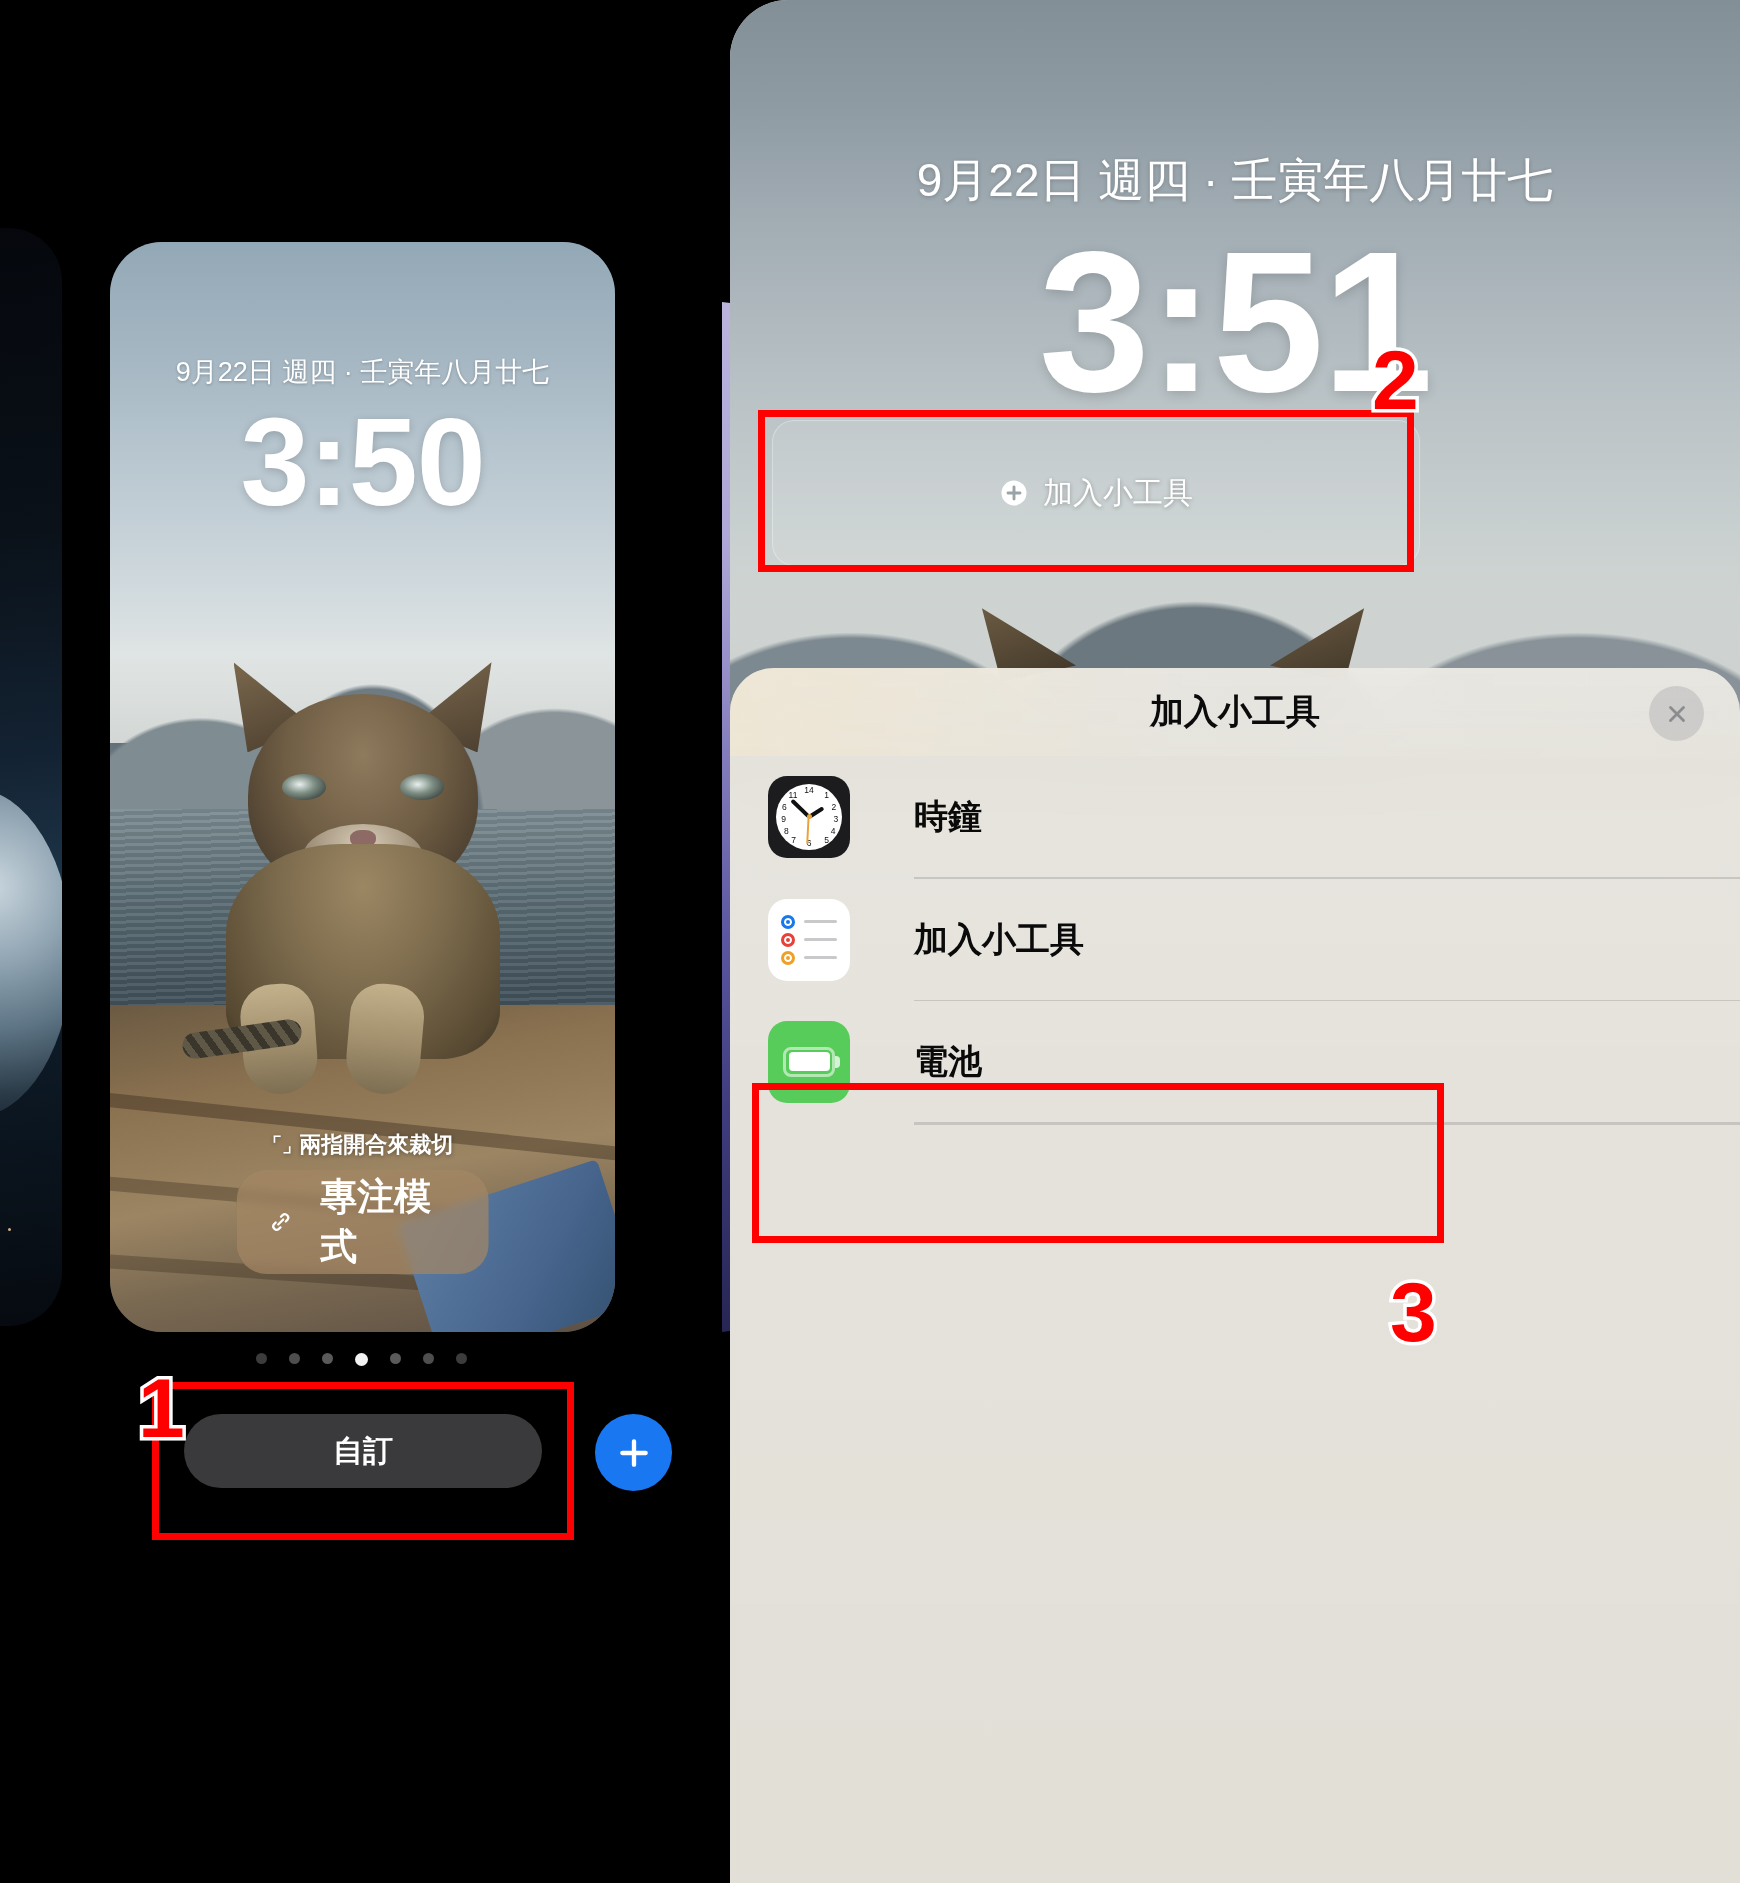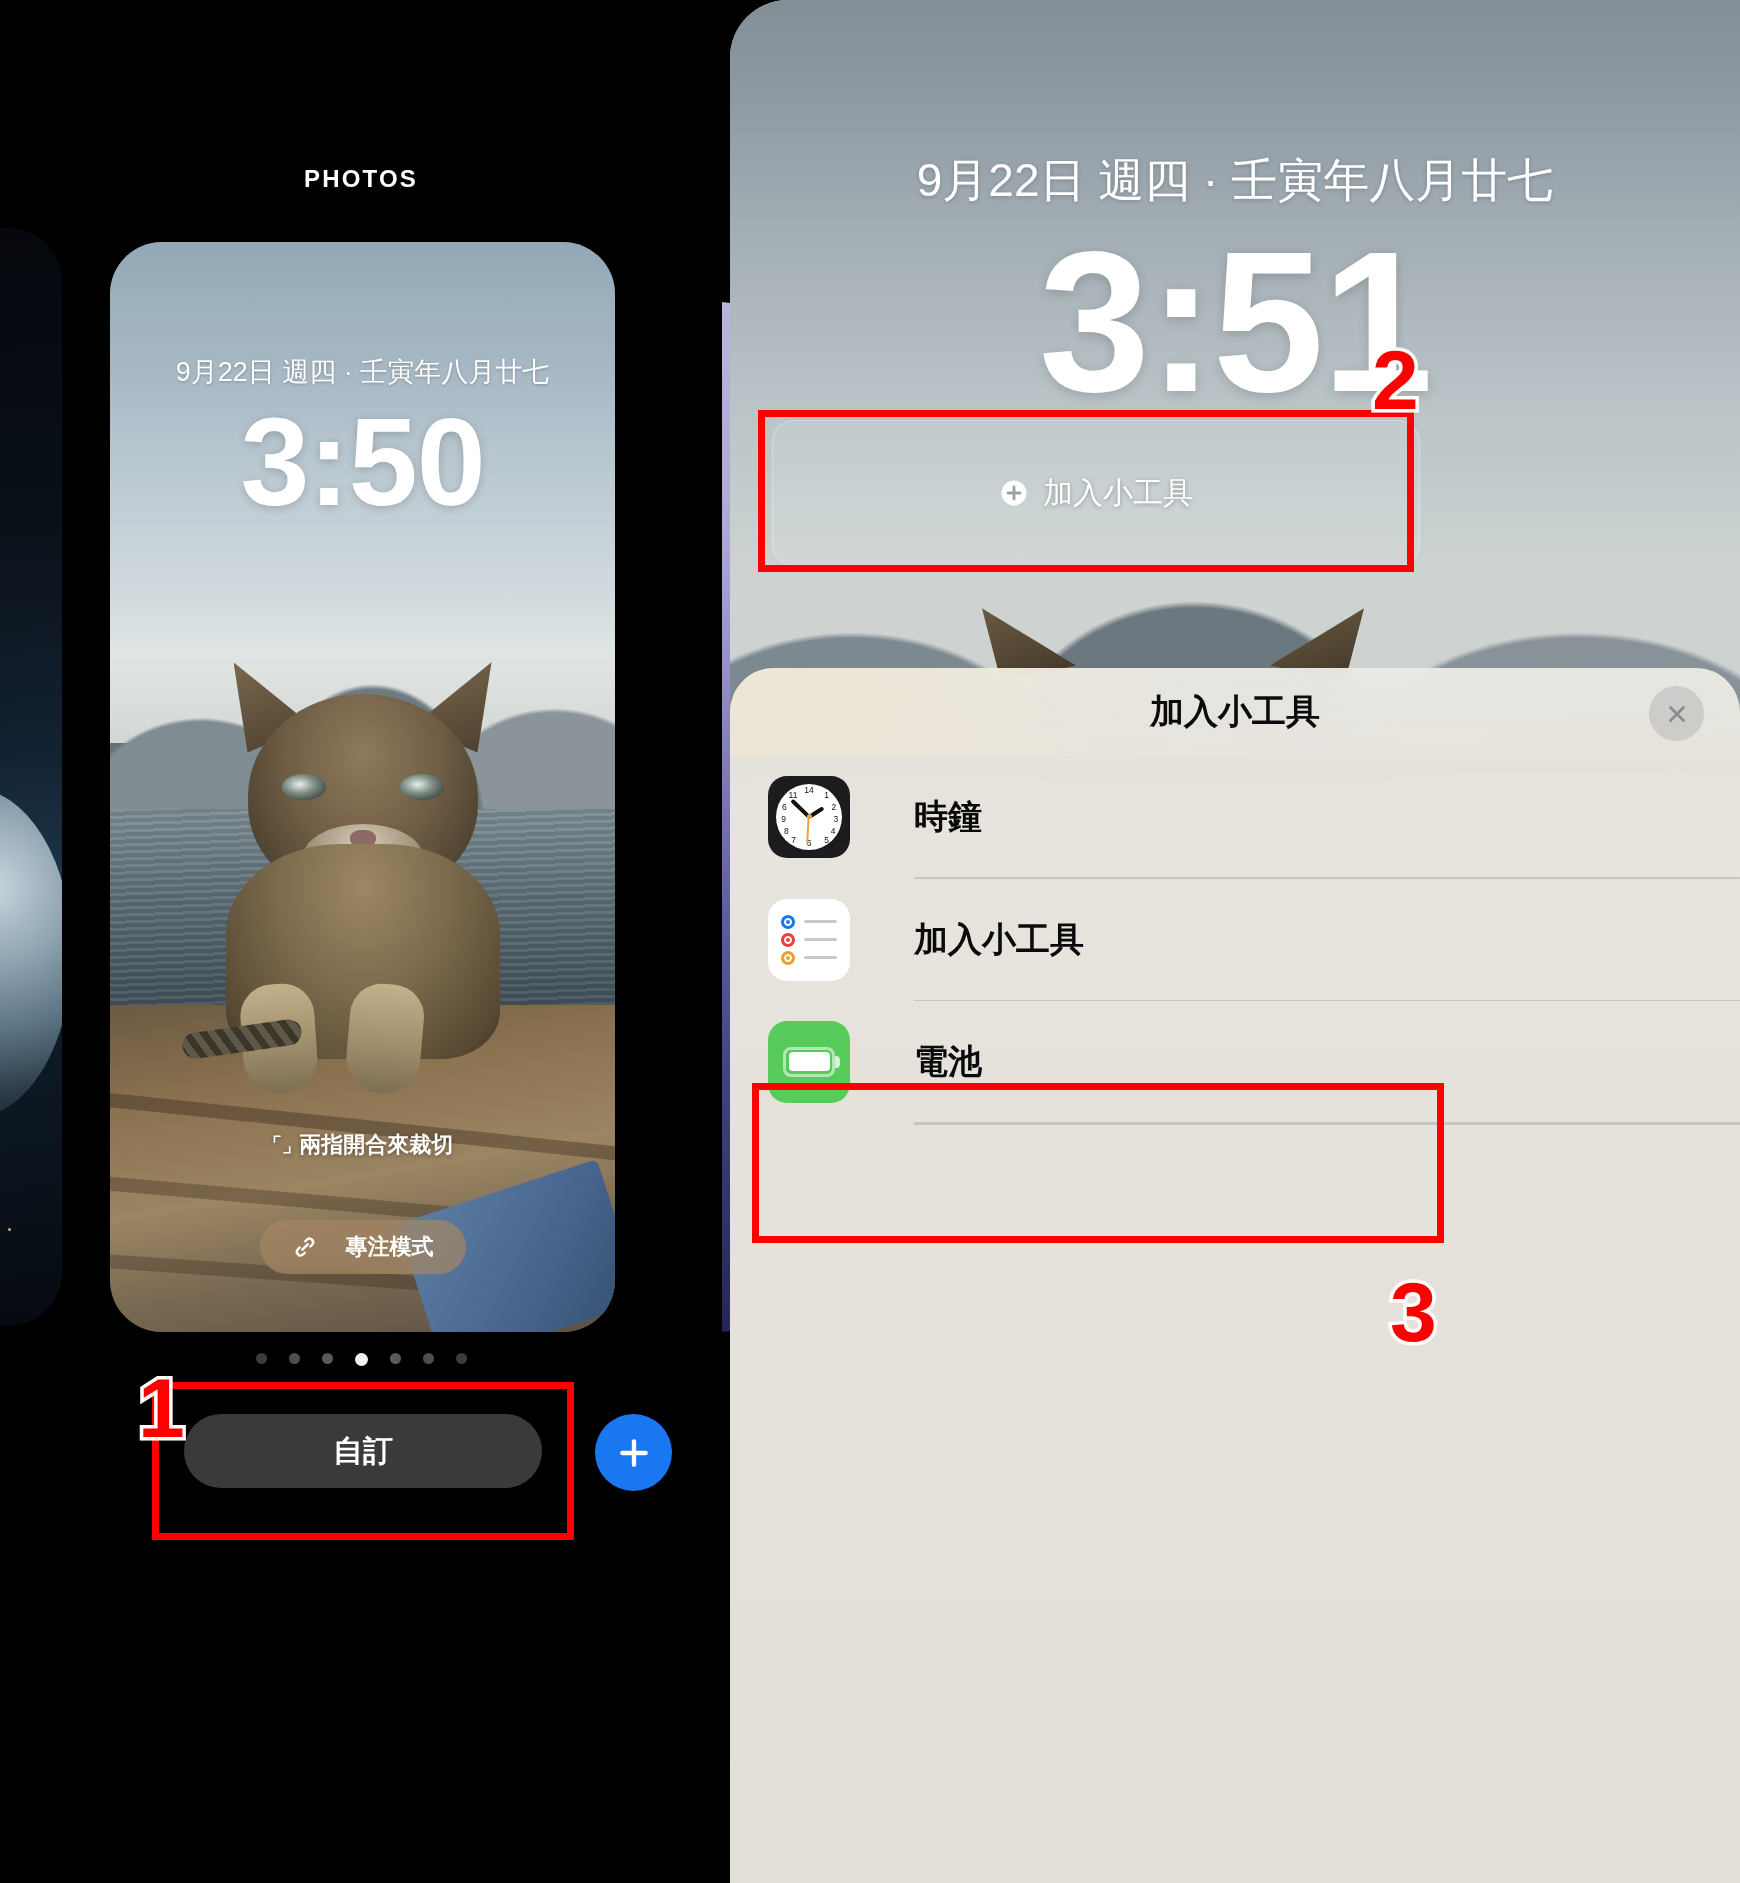--- a/index.html
+++ b/index.html
@@ -130,23 +130,23 @@
   .crop-hint {
     position:absolute; left:0; bottom:172px; width:100%; text-align:center;
     color:#fff; font-size:22px; font-weight:bold;
     text-shadow:0 1px 4px rgba(0,0,0,.4);
   }
   .crop-hint .gi { font-size:22px; margin-right:7px; font-weight:normal; }
 
   .focus-pill {
     position:absolute; left:50%; bottom:58px; transform:translateX(-50%);
     display:flex; align-items:center; gap:28px;
-    padding:12px 32px; border-radius:30px;
+    padding:2px 32px; border-radius:30px;
     background:rgba(164,135,100,.72);
-    color:#fff; font-size:22px; font-weight:bold;
+    color:#fff; font-size:37px; font-weight:bold;
     backdrop-filter: blur(4px);
   }
   .focus-pill svg { width:26px; height:26px; }
 
   .dots { position:absolute; left:0; top:1353px; width:722px; display:flex; justify-content:center; gap:22px; }
   .dots .d { width:11px; height:11px; border-radius:50%; background:#5a5a5a; }
   .dots .d.dim1 { background:#3c3c3c; }
   .dots .d.dim2 { background:#4e4e4e; }
   .dots .d.active { background:#f2f2f2; width:13px; height:13px; }
 
@@ -326,21 +326,20 @@
 
   <div id="left-panel">
 
     <div class="prev-card">
       <div class="earth"></div>
 
       <div class="star" style="left:70px;top:1000px;"></div>
 
     </div>
 
-    <div id="photos-label">PHOTOS</div>
 
     <div class="lock-card">
       <div class="sky"></div>
       <div class="hills"></div>
       <div class="water"></div>
       <div class="dock">
         <div class="plank" style="left:-20px; top:86px; width:560px; transform:rotate(6deg); background:rgba(40,30,18,.35);"></div>
         <div class="plank" style="left:-20px; top:170px; width:560px; transform:rotate(5deg); background:rgba(40,30,18,.3);"></div>
         <div class="plank" style="left:-20px; top:248px; width:560px; transform:rotate(4deg); background:rgba(40,30,18,.28);"></div>
         <div class="blue-tarp"></div>

